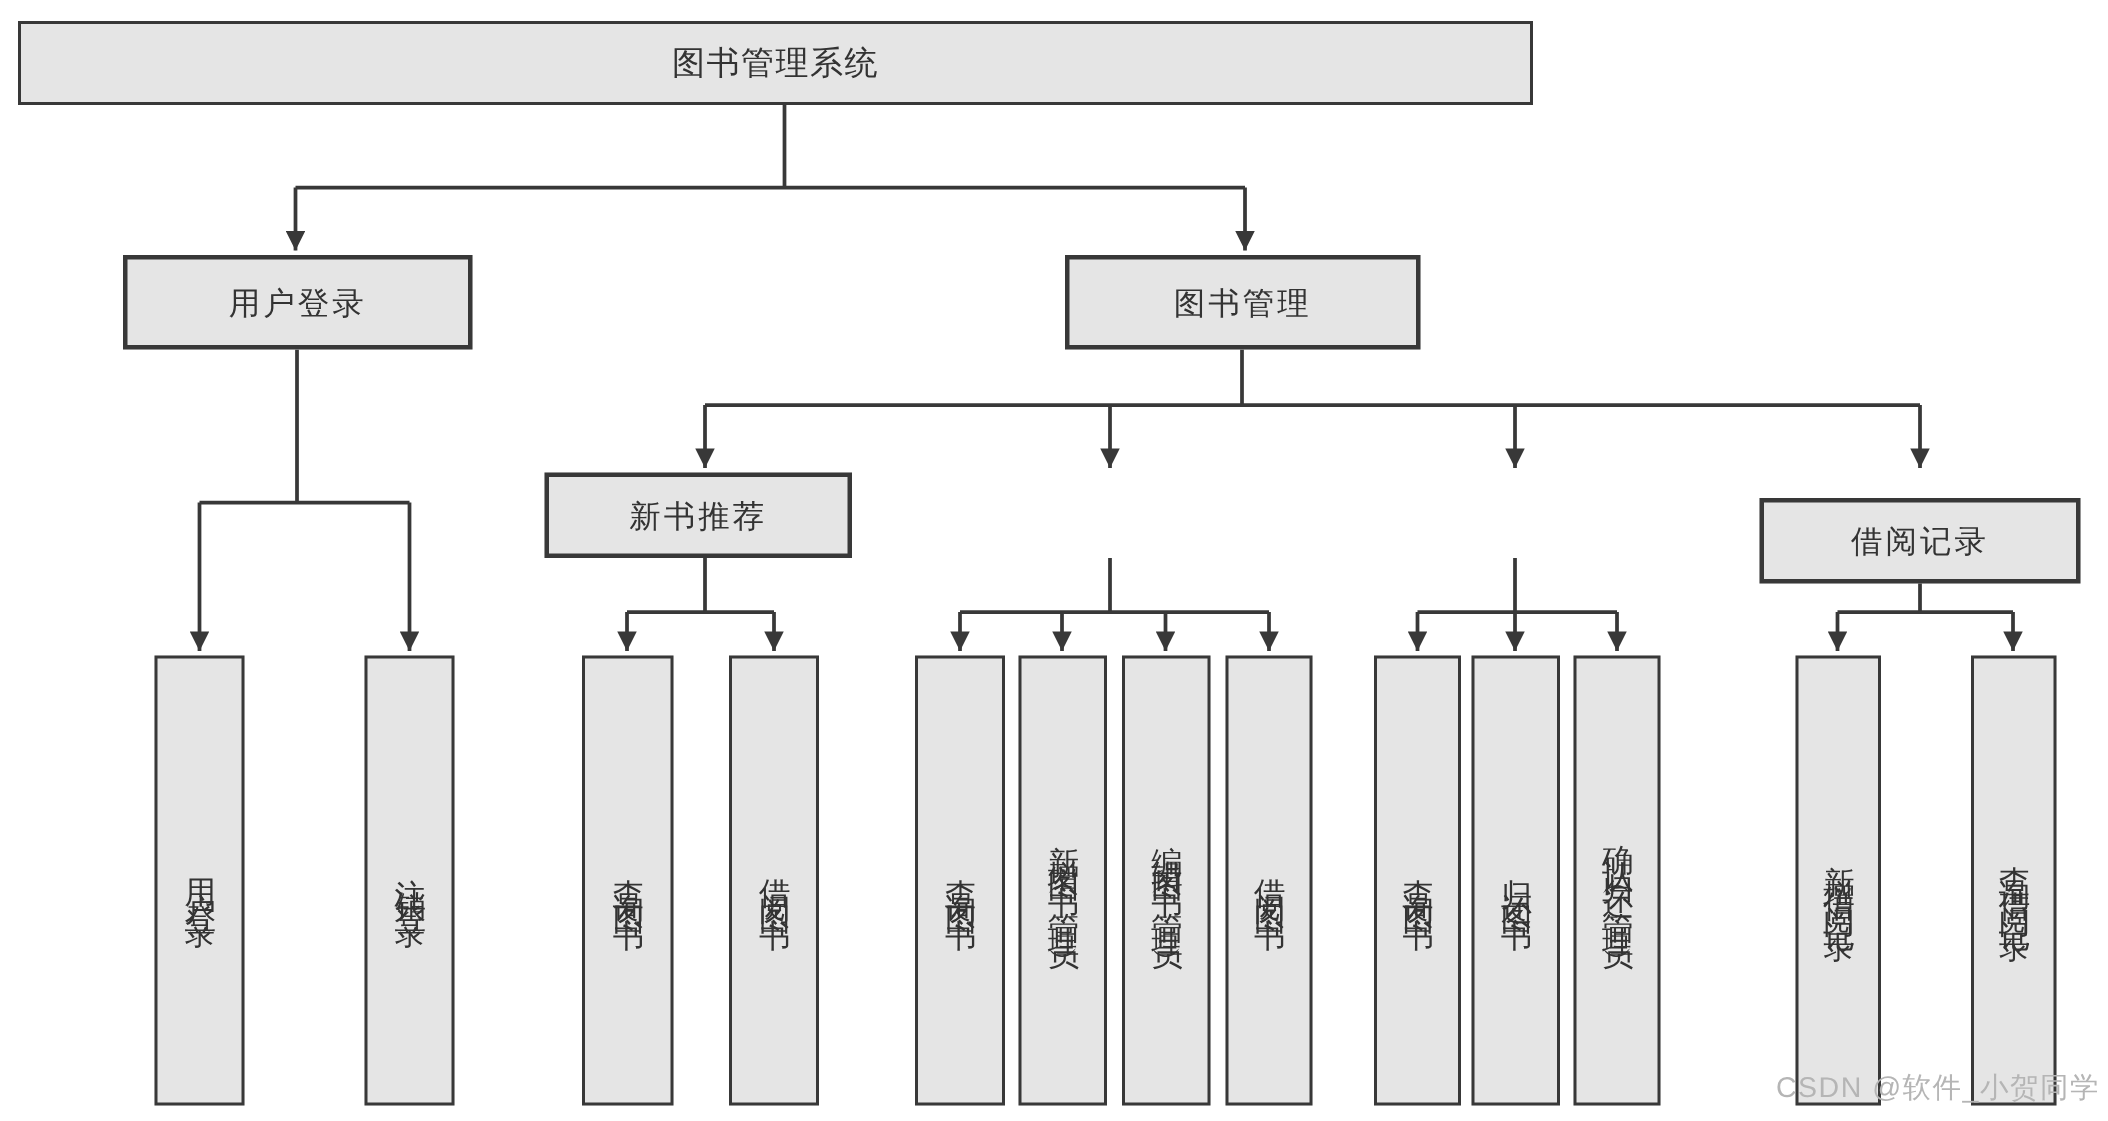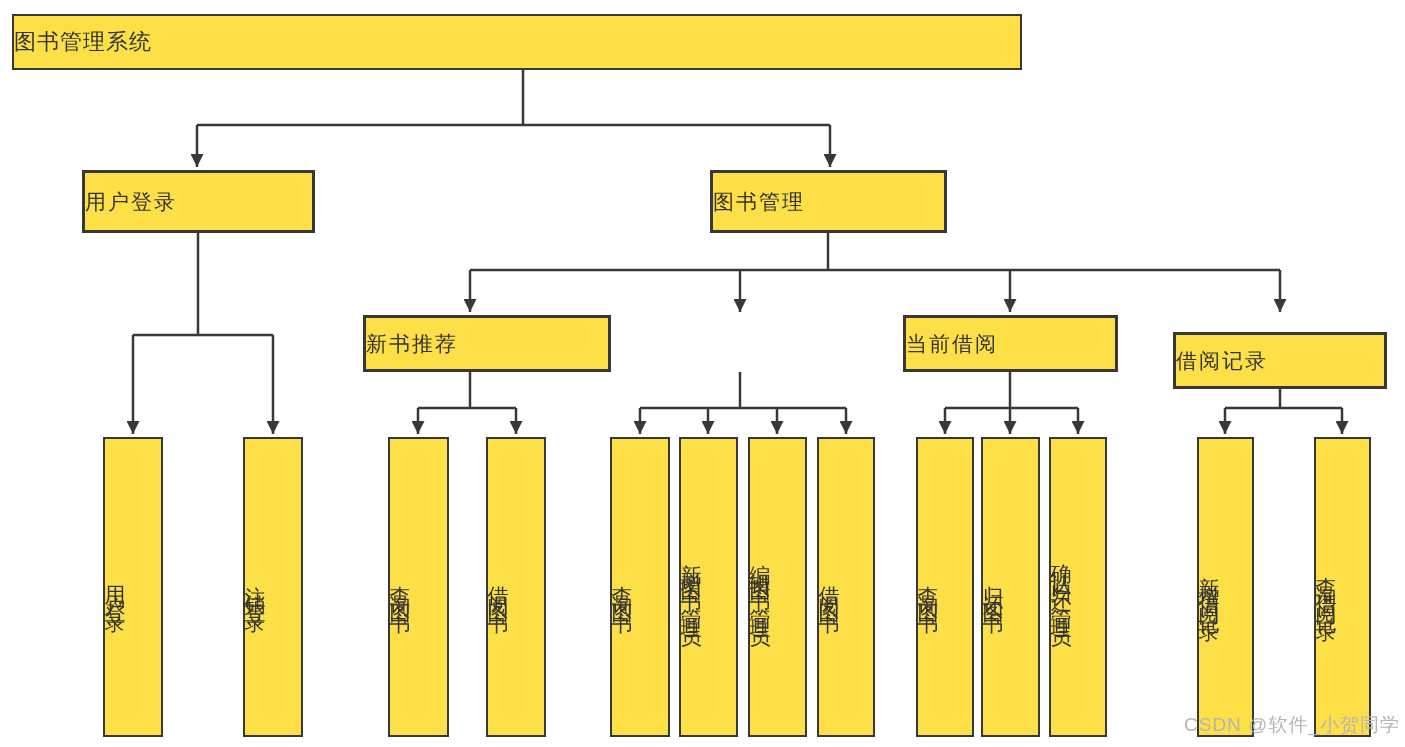--- a/index.html
+++ b/index.html
@@ -7,24 +7,24 @@
     position:relative;
     width:1405px;height:747px;
     background:var(--color-background,#fff);
     font-family:"Liberation Sans","DejaVu Sans",sans-serif;
     color:var(--color-text,#333);
     overflow:hidden;
   }
   #wires{position:absolute;left:0;top:0;width:1405px;height:747px;}
   .node{
     position:absolute;
-    background:#fde047;
+    background:#e5e5e5;
     border:3px solid var(--color-line,#383838);
     box-sizing:border-box;
-    display:flex;align-items:center;justify-content:flex-start;
+    display:flex;align-items:center;justify-content:center;
   }
   .node-root{border-width:2px;font-size:22px;letter-spacing:1px;}
   .node-l2,.node-l3{font-size:21px;letter-spacing:2px;}
   .node-leaf{border-width:2.5px;}
   .vtext{
     writing-mode:vertical-rl;
     text-orientation:mixed;
     font-size:21px;
     letter-spacing:9px;
     line-height:1;
@@ -98,25 +98,22 @@
     <span>图书管理系统</span>
   </div>
 
   <div class="node node-l2" style="left:82px;top:170px;width:233px;height:63px;">
     <span>用户登录</span>
   </div>
   <div class="node node-l2" style="left:710px;top:170px;width:237px;height:63px;font-family:Liberation Mono, monospace;">
     <span>图书管理</span>
   </div>
 
-  <div class="node node-l3" style="left:363px;top:315px;width:248px;height:57px;">
+  <div class="node node-l3" style="left:363px;top:315px;width:205px;height:57px;">
     <span>新书推荐</span>
-  </div>
-  <div class="node node-l3" style="left:903px;top:315px;width:215px;height:57px;">
-    <span>当前借阅</span>
   </div>
   <div class="node node-l3" style="left:1173px;top:332px;width:214px;height:57px;">
     <span>借阅记录</span>
   </div>
 
   <div class="node node-leaf" style="left:103px;top:437px;width:60px;height:300px;">
     <span class="vtext">用户登录</span>
   </div>
   <div class="node node-leaf" style="left:243px;top:437px;width:60px;height:300px;">
     <span class="vtext">注销登录</span>

